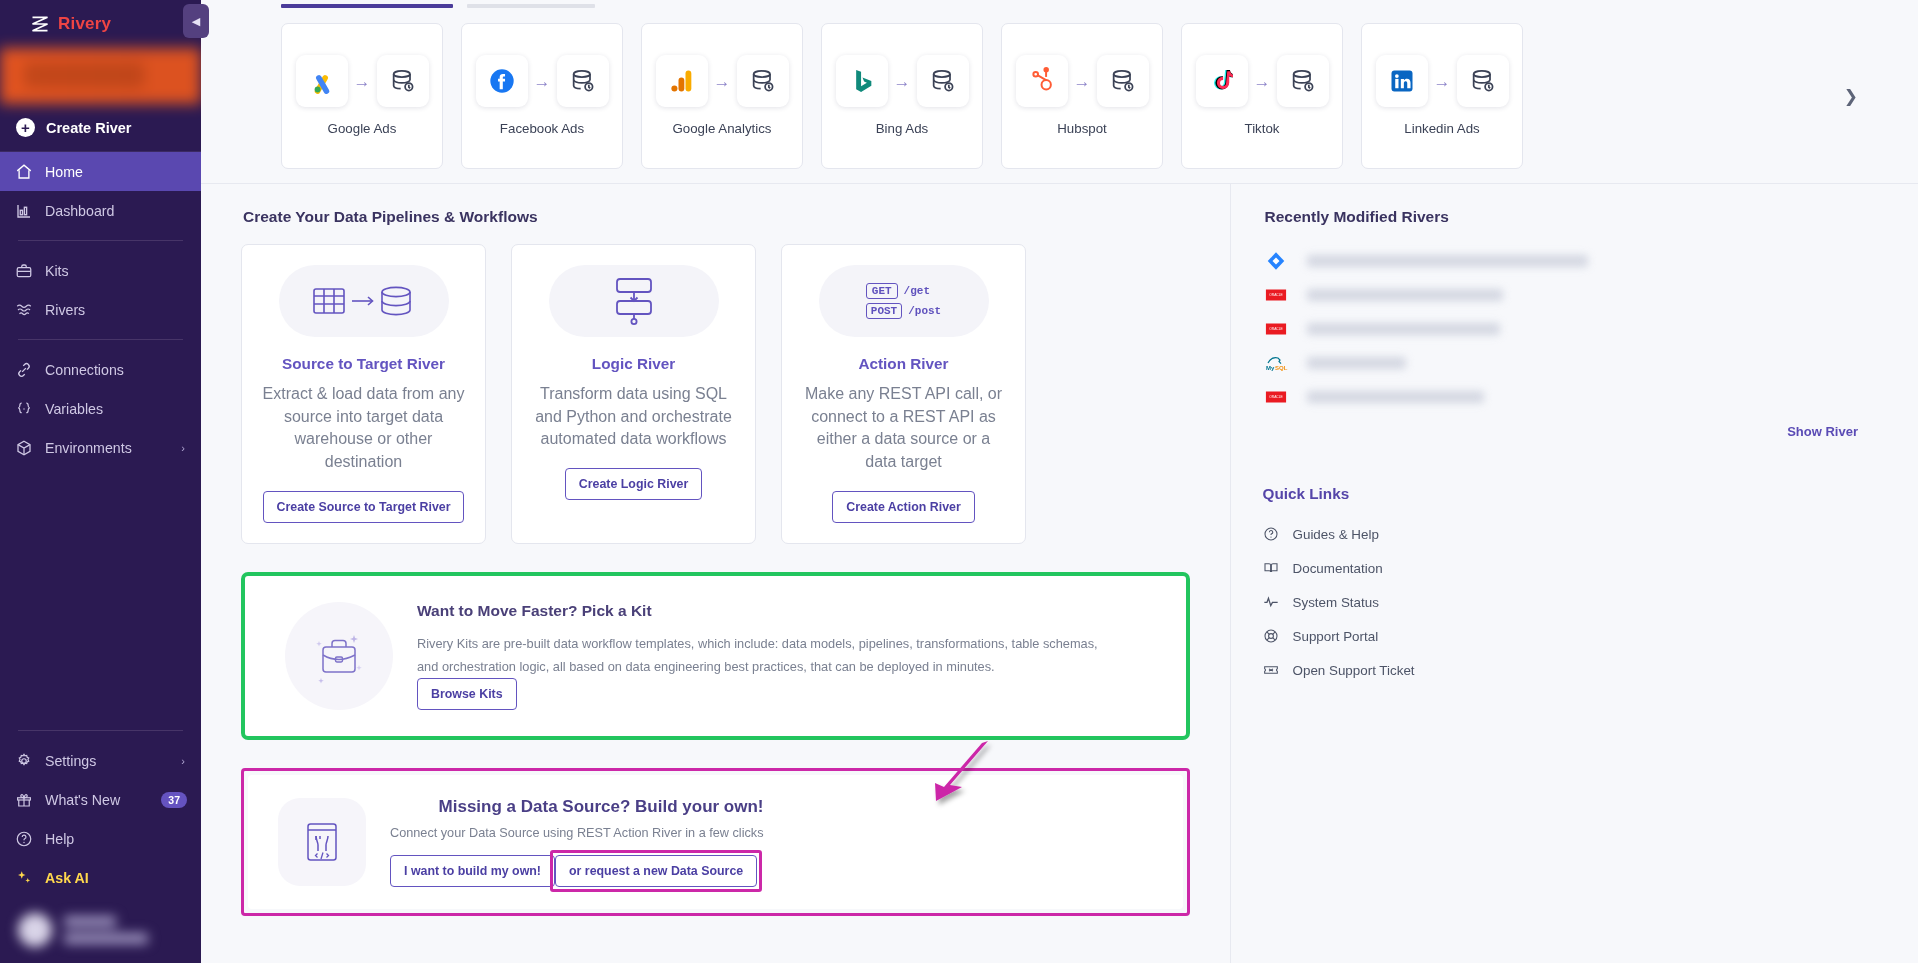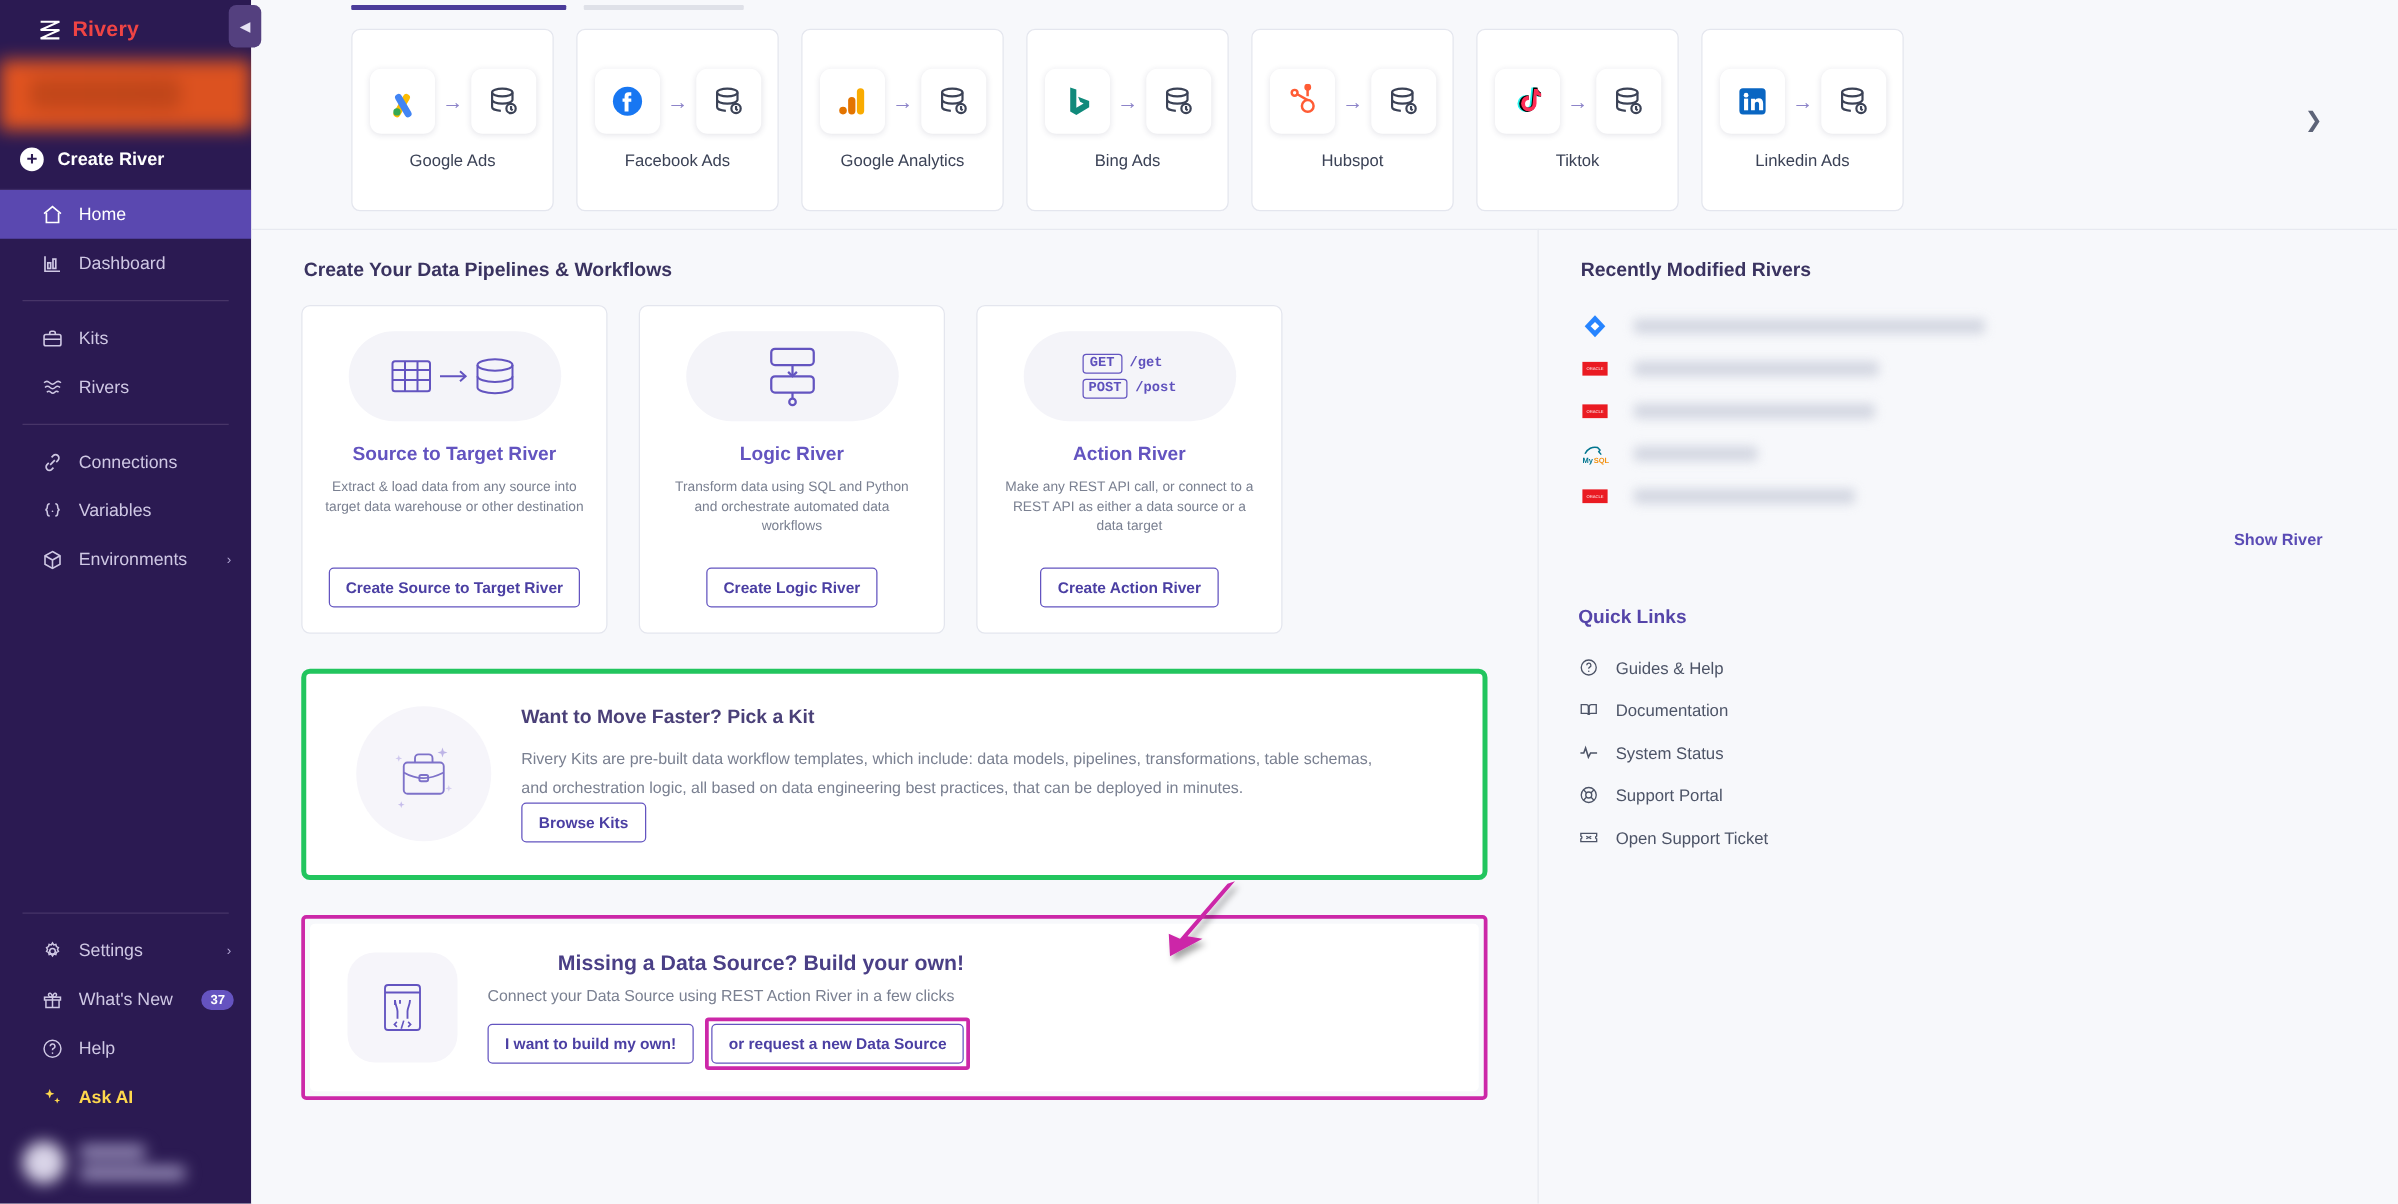--- a/index.html
+++ b/index.html
@@ -50,21 +50,21 @@
     color: #ffffff; font-size: 14.5px; font-weight: bold;
     border-bottom: 1px solid #3b2a63; cursor: pointer;
   }
   .sb-create .plus {
     width: 19px; height: 19px; border-radius: 50%;
     background: #fff; color: #2b1a52; font-size: 15px; font-weight: bold;
     display: flex; align-items: center; justify-content: center; line-height: 1;
   }
   .sb-item {
     display: flex; align-items: center; gap: 12px;
-    height: 39px; padding-left: 32px; font-size: 14.2px;
+    height: 39px; padding-left: 14px; font-size: 14.2px;
     color: #cfc8e4; cursor: pointer; position: relative;
   }
   .sb-item.active { background: #5a48b0; color: #ffffff; }
   .sb-item .ic { width: 19px; height: 19px; display:flex; align-items:center; justify-content:center; flex: 0 0 19px; }
   .sb-item .ic svg { width: 18px; height: 18px; }
   .sb-item .lbl { flex: 1; }
   .sb-item .chev { font-size: 11px; color: #b3a8d4; padding-right: 16px; }
   .sb-item .badge {
     background: #6553c0; color: #fff; font-size: 10.5px; font-weight: bold;
     border-radius: 10px; padding: 2px 7px; margin-right: 14px;
@@ -126,21 +126,21 @@
     width: 245px; background: #fff; border: 1px solid #e4e6ee; border-radius: 7px;
     padding: 20px 18px 20px 18px; text-align: center;
     display: flex; flex-direction: column; align-items: center;
   }
   .river-illus {
     width: 170px; height: 72px; border-radius: 36px; background: #f4f4f9;
     display: flex; align-items: center; justify-content: center; margin-bottom: 18px;
   }
   .river-illus svg { color: #6354c0; }
   .river-title { font-size: 15.3px; font-weight: bold; color: #6354c0; margin-bottom: 10px; }
-  .river-desc { font-size: 11px; line-height: 1.42; color: #7a8091; margin-bottom: 17px; min-height: 54px;}
+  .river-desc { font-size: 16px; line-height: 1.42; color: #7a8091; margin-bottom: 17px; min-height: 54px;}
   .btn-outline {
     border: 1px solid #6354c0; color: #4b3fa3; background: #fff;
     border-radius: 4px; font-size: 12.4px; font-weight: bold;
     padding: 8px 13px; cursor: pointer; font-family: "Liberation Sans", sans-serif;
   }
 
   .kit-card {
     margin-top: 28px; background: #fff; border: 4px solid #22c55e; border-radius: 7px;
     display: flex; align-items: center; padding: 26px 40px; gap: 24px; justify-content: space-between;
   }
@@ -161,21 +161,21 @@
     background: #fff; border-radius: 4px; display: flex; align-items: center;
     padding: 22px 30px; gap: 24px; min-height: 120px;
   }
   .cta-illus {
     width: 88px; height: 88px; border-radius: 22px; background: #f6f5fa;
     display:flex; align-items:center; justify-content:center; flex: 0 0 88px;
   }
   .cta-illus svg { color: #6354c0; }
   .cta-title { font-size: 17px; font-weight: bold; color: #4a3f86; margin-bottom: 9px; text-align: right; }
   .cta-desc { font-size: 12.7px; color: #7a8091; margin-bottom: 15px; }
-  .cta-btns { display: flex; gap: 14px; align-items: center; }
+  .cta-btns { display: flex; align-items: center; }
   .btn-highlight { position: relative; }
   .btn-highlight .ring {
     position: absolute; left: -5px; top: -5px; right: -5px; bottom: -5px;
     border: 3px solid #cc28a8; border-radius: 3px; pointer-events: none;
   }
   .anno-arrow {
     position: absolute; left: 648px; top: -36px; width: 110px; height: 80px;
     pointer-events: none;
   }
 

